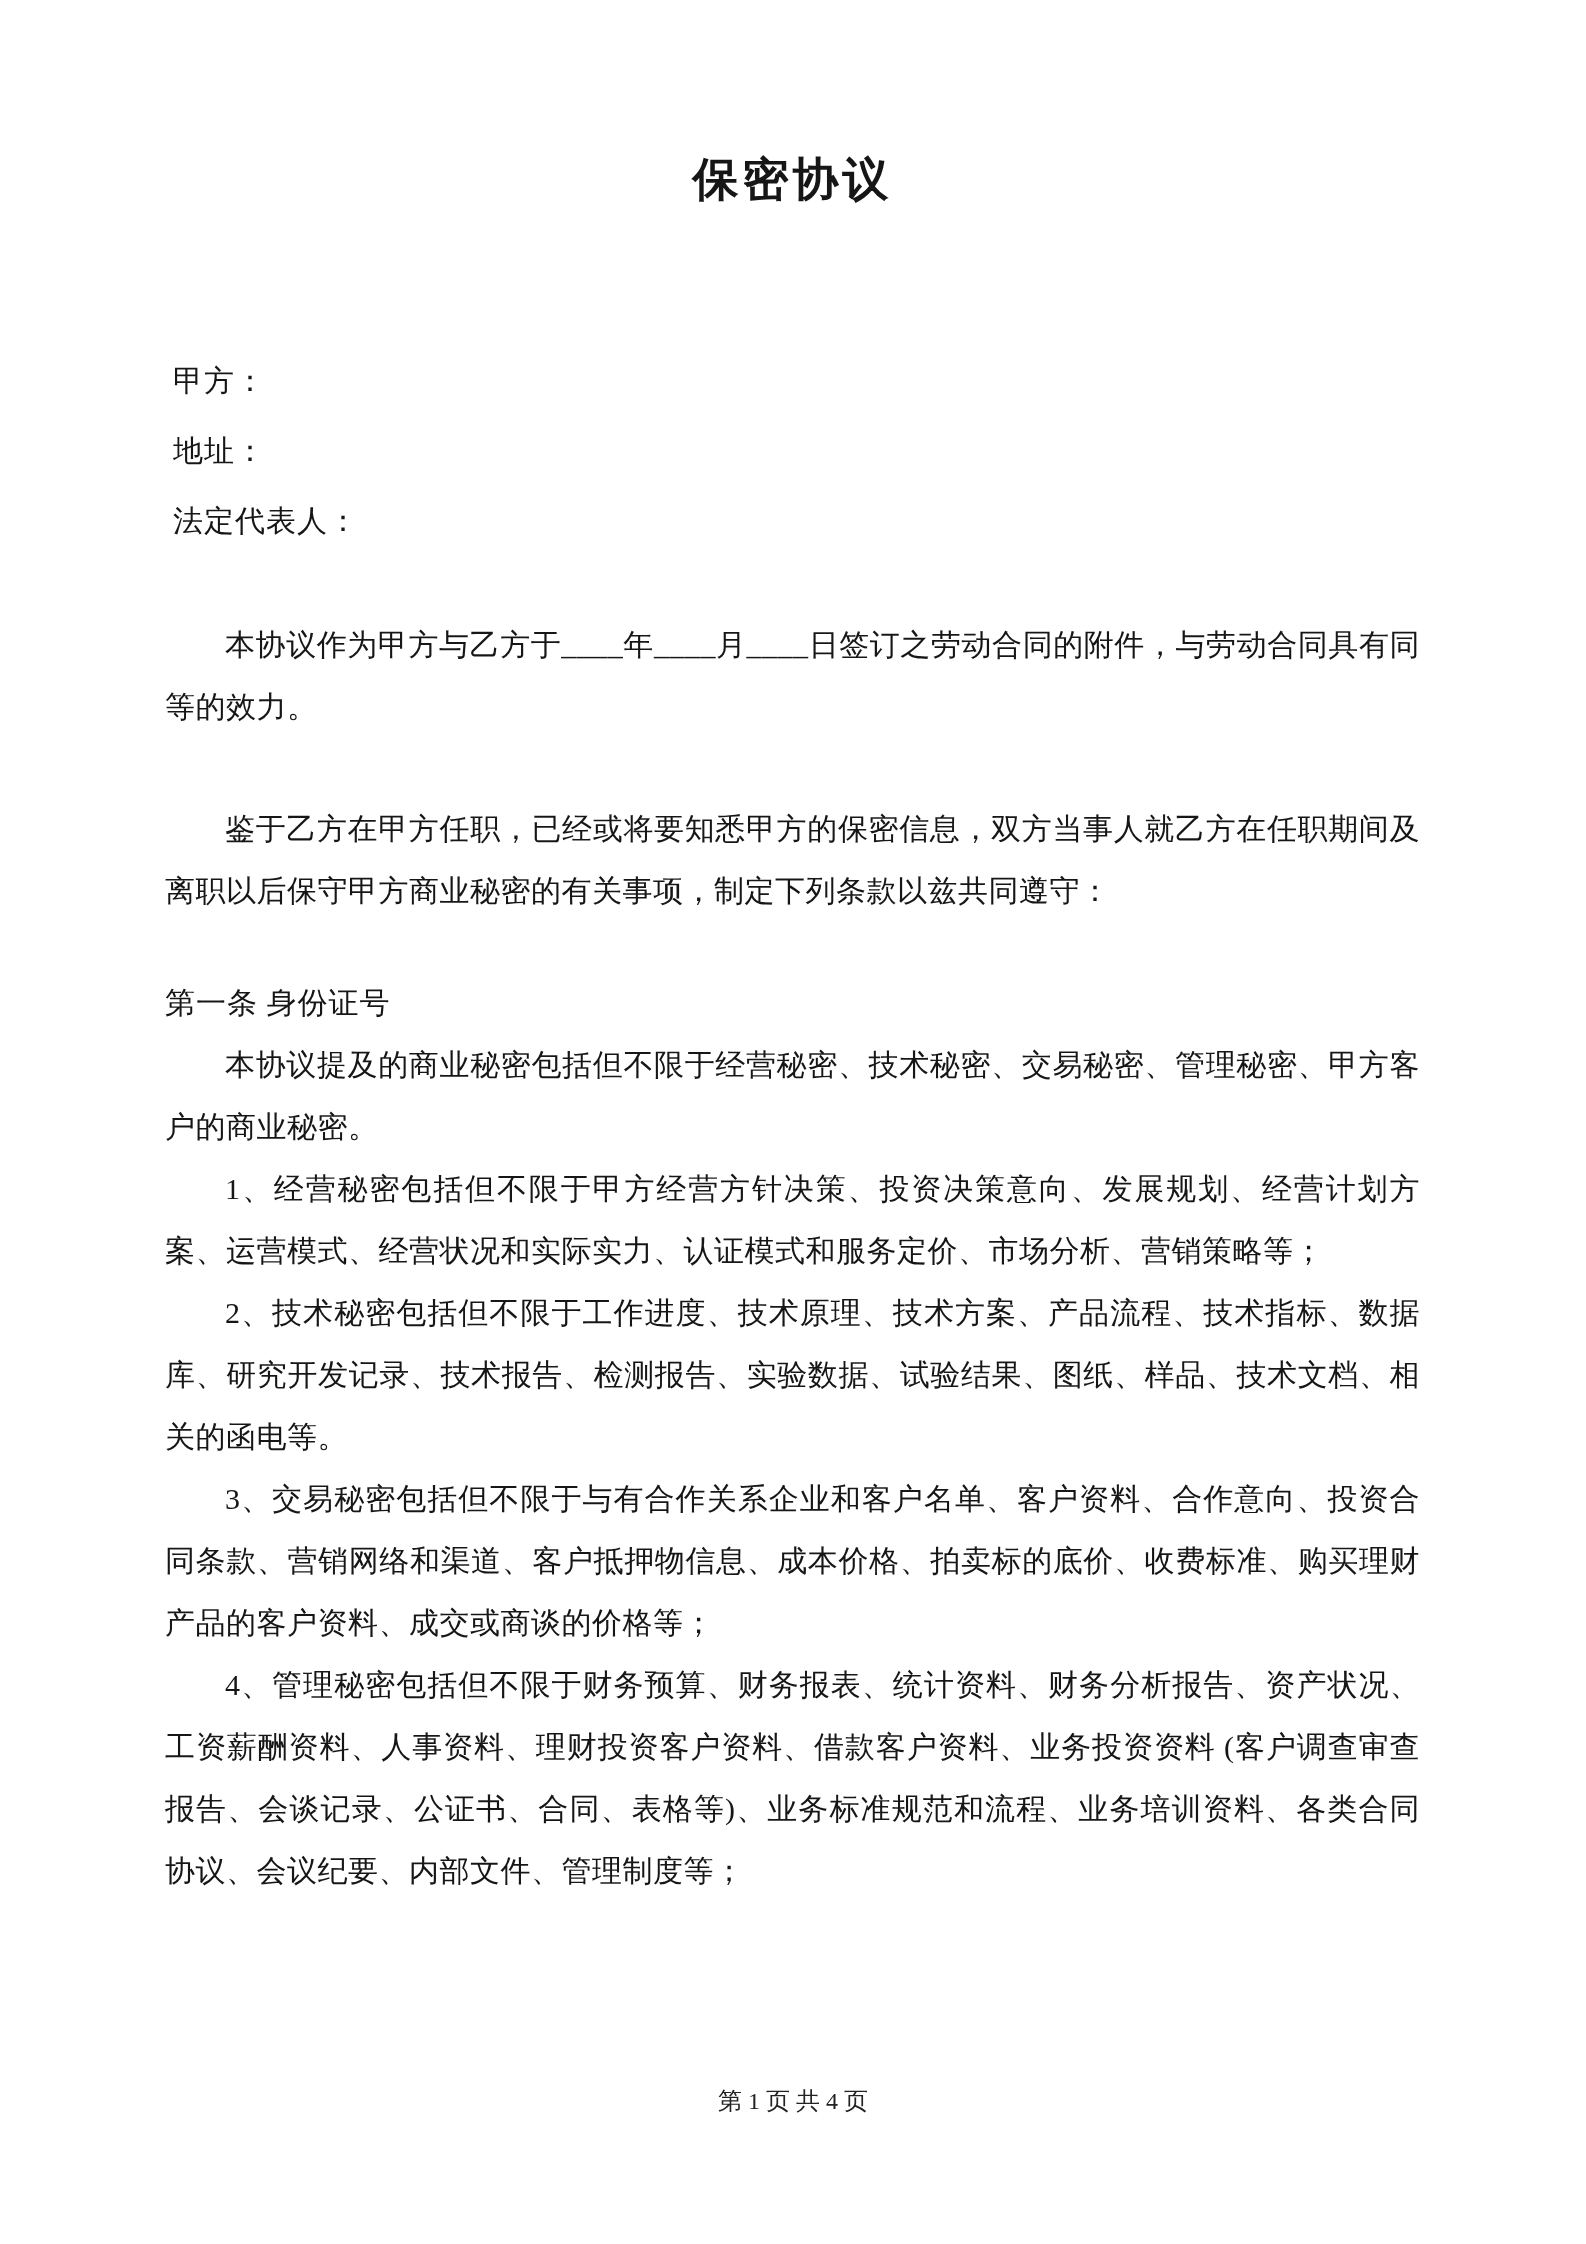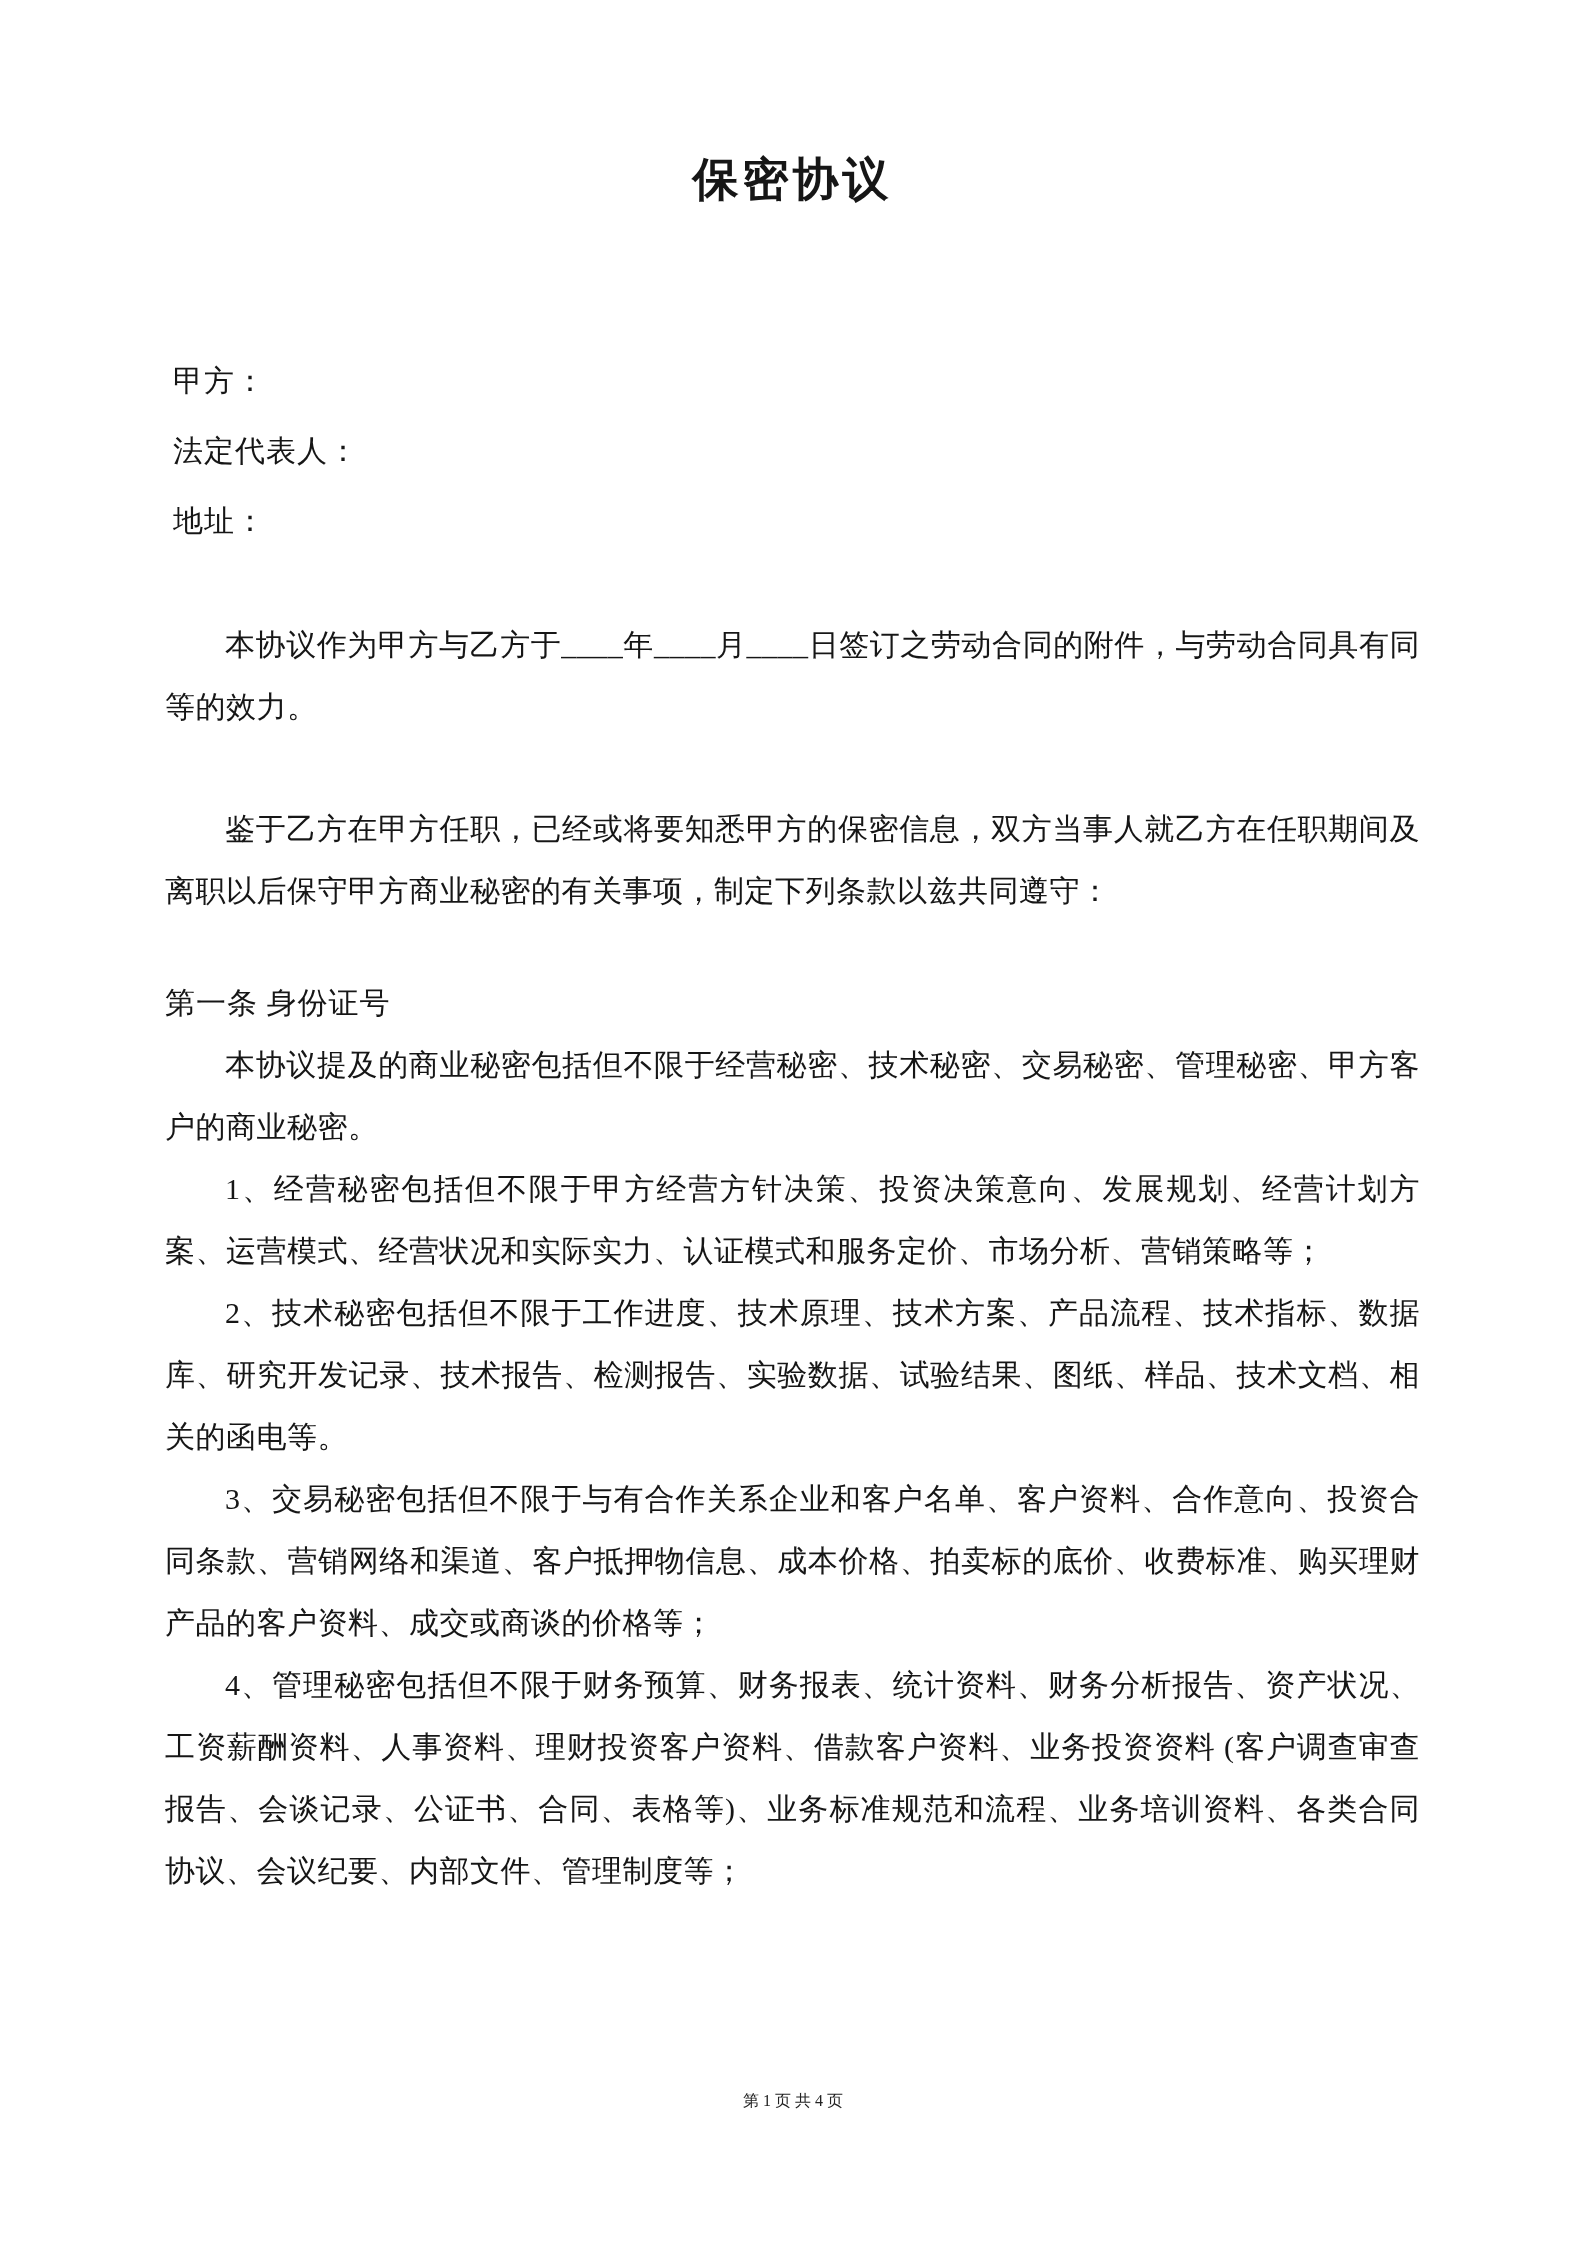--- a/index.html
+++ b/index.html
@@ -53,37 +53,37 @@
     line-height: 62px;
     margin: 50px 0 0 0;
     letter-spacing: 1px;
   }
   .page-footer {
     position: absolute;
     left: 0;
     right: 0;
     top: 2086px;
     text-align: center;
-    font-size: 16px;
+    font-size: 24px;
     line-height: 30px;
     color: #222222;
     font-family: "Liberation Serif", "DejaVu Serif", serif;
   }
 </style>
 </head>
 <body>
 
 <div class="page">
 
   <h1 class="doc-title">保密协议</h1>
 
   <div>
     <p class="field-line">甲方：</p>
+    <p class="field-line">地址：</p>
     <p class="field-line">法定代表人：</p>
-    <p class="field-line">地址：</p>
   </div>
 
   <div class="party-b-group">
   </div>
 
   <p class="para">本协议作为甲方与乙方于____年____月____日签订之劳动合同的附件，与劳动合同具有同等的效力。</p>
 
   <p class="para preamble">鉴于乙方在甲方任职，已经或将要知悉甲方的保密信息，双方当事人就乙方在任职期间及离职以后保守甲方商业秘密的有关事项，制定下列条款以兹共同遵守：</p>
 
   <h2 class="section-heading">第一条 身份证号</h2>

